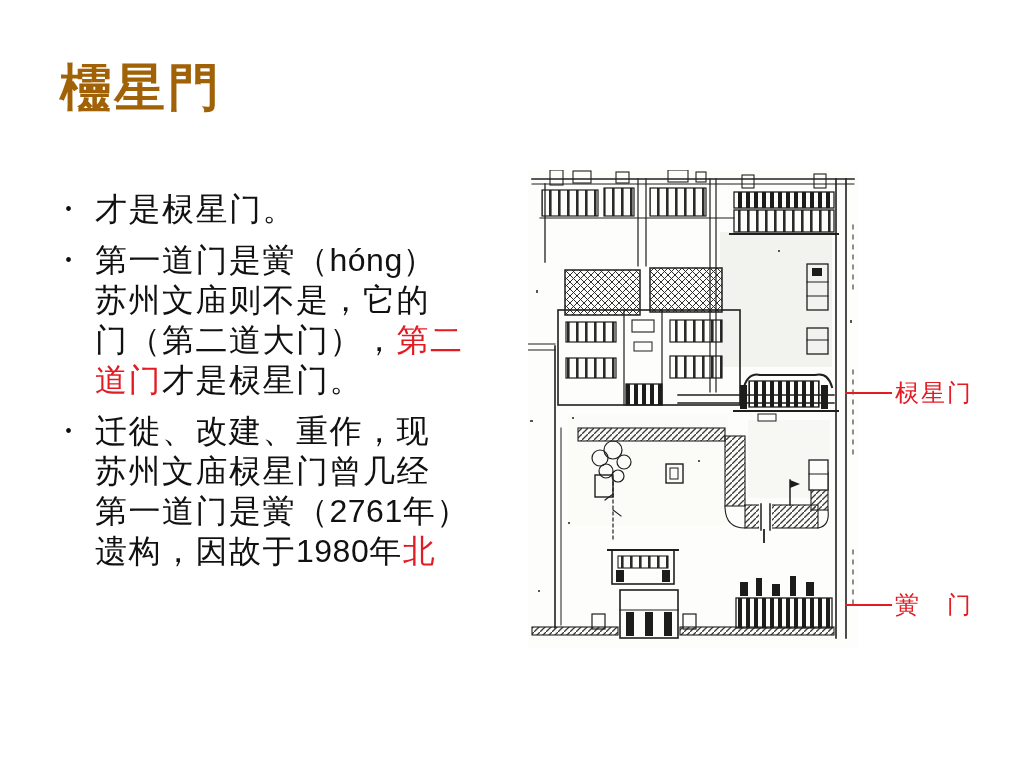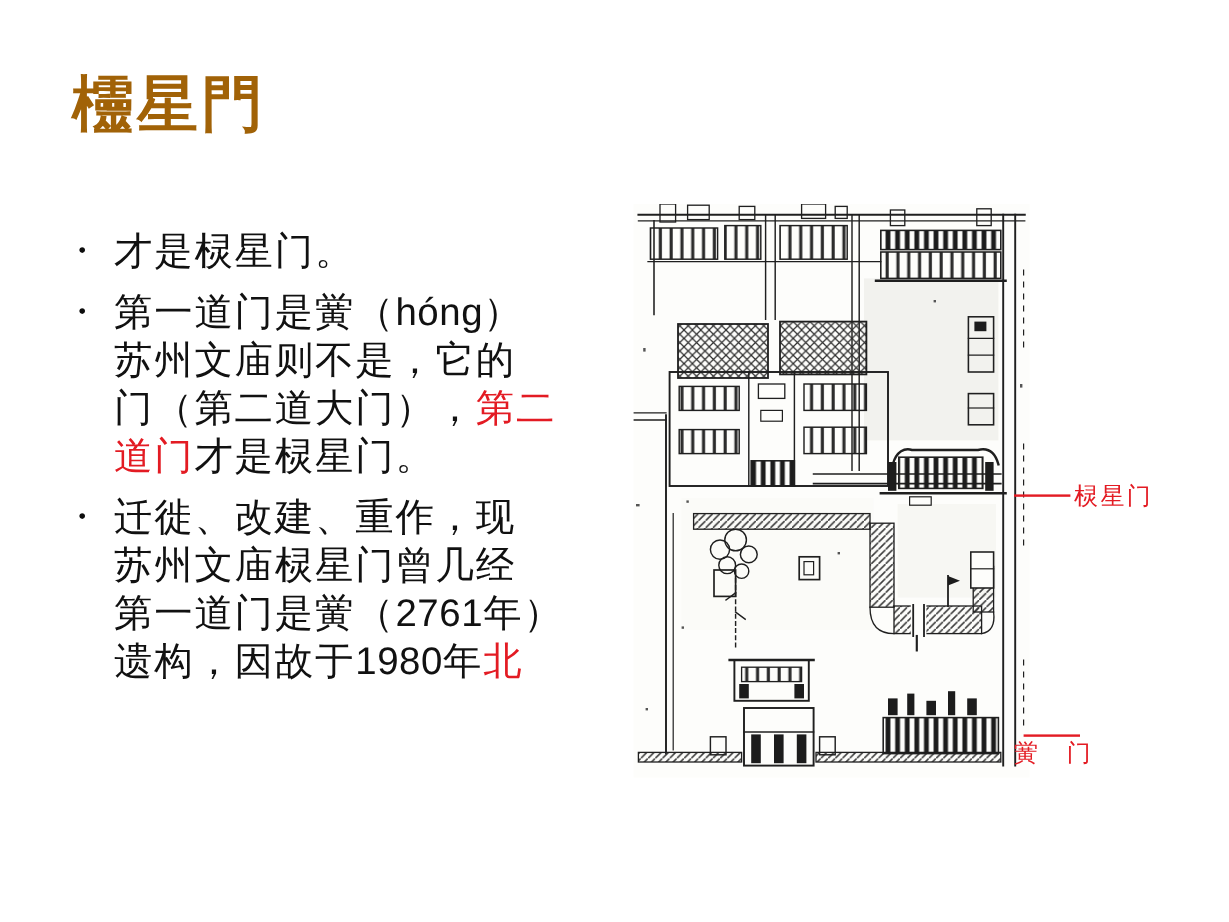--- a/index.html
+++ b/index.html
@@ -29,27 +29,27 @@
   .red { color:var(--red); }
 
   .figure {
     position:absolute; left:528px; top:170px; width:330px; height:478px;
     background:#fdfdfb;
   }
   .figure svg { display:block; width:330px; height:478px; }
 
   .map-label {
     position:absolute; display:flex; align-items:center; height:26px;
-    color:var(--red); font-size:20px; letter-spacing:2px; white-space:nowrap;margin-top:20px;
+    color:var(--red); font-size:24px; letter-spacing:2px; white-space:nowrap;
   }
   .map-label .pline {
     width:47px; height:0; border-top:2px solid var(--red); margin-right:3px; flex:none;
   }
   .map-label.l1 { left:845px; top:380px; }
-  .map-label.l2 { left:845px; top:592px;flex-direction:column; }
+  .map-label.l2 { left:845px; top:592px; }
 </style>
 </head>
 <body>
 
 <div>
 
   <div class="slide-title">欞星門</div>
 
   <div class="bullets">
       <div class="bullet">

